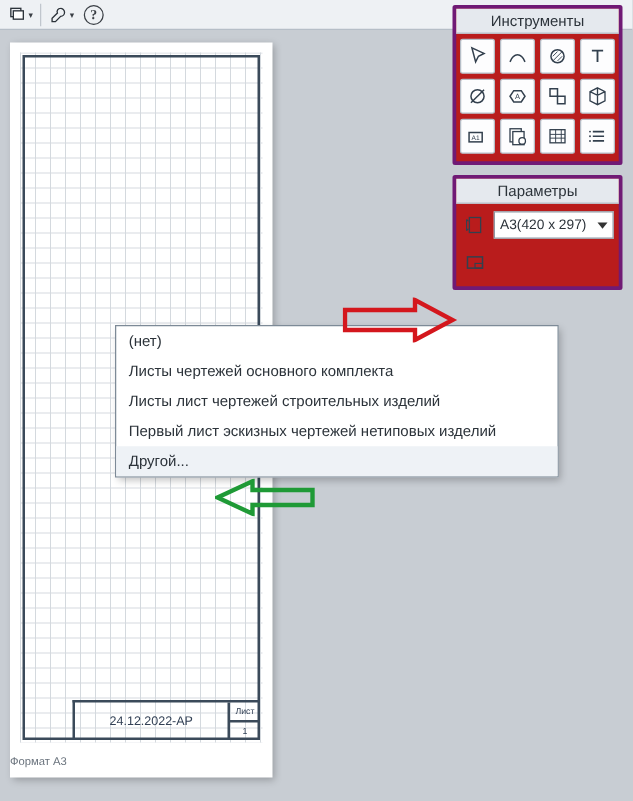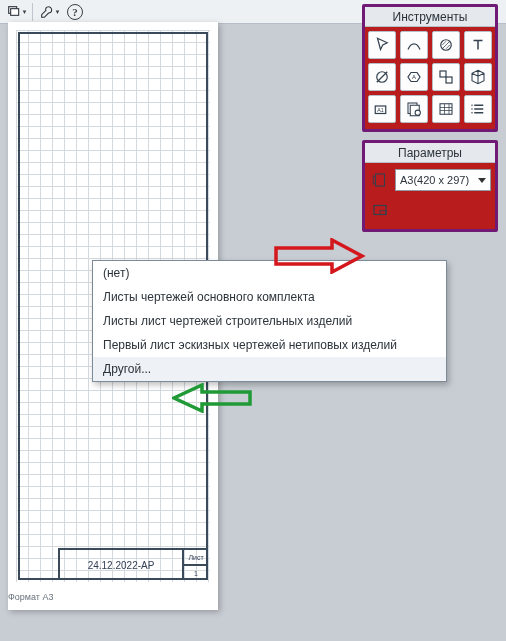--- a/index.html
+++ b/index.html
@@ -35,21 +35,21 @@
   .help-circle {
     width:16px; height:16px; border:1.5px solid #3a3f45; border-radius:50%;
     display:flex; align-items:center; justify-content:center;
     font-weight:bold; font-size:11px; color:#3a3f45;
     font-family: Georgia, serif;
   }
 
   
   .canvas-wrap {
     position: absolute;
-    left: 8px; top: 22px;
+    left: 8px; top: 34px;
     width: 210px; height: 588px;
     background: #fff;
     box-shadow: 2px 2px 6px rgba(0,0,0,.25);
     text-decoration: underline;
   }
   .grid {
     position:absolute; left:8px; top:8px; right:8px; bottom:28px;
     background-image:
       linear-gradient(#d4d9de 1px, transparent 1px),
       linear-gradient(90deg, #d4d9de 1px, transparent 1px);

